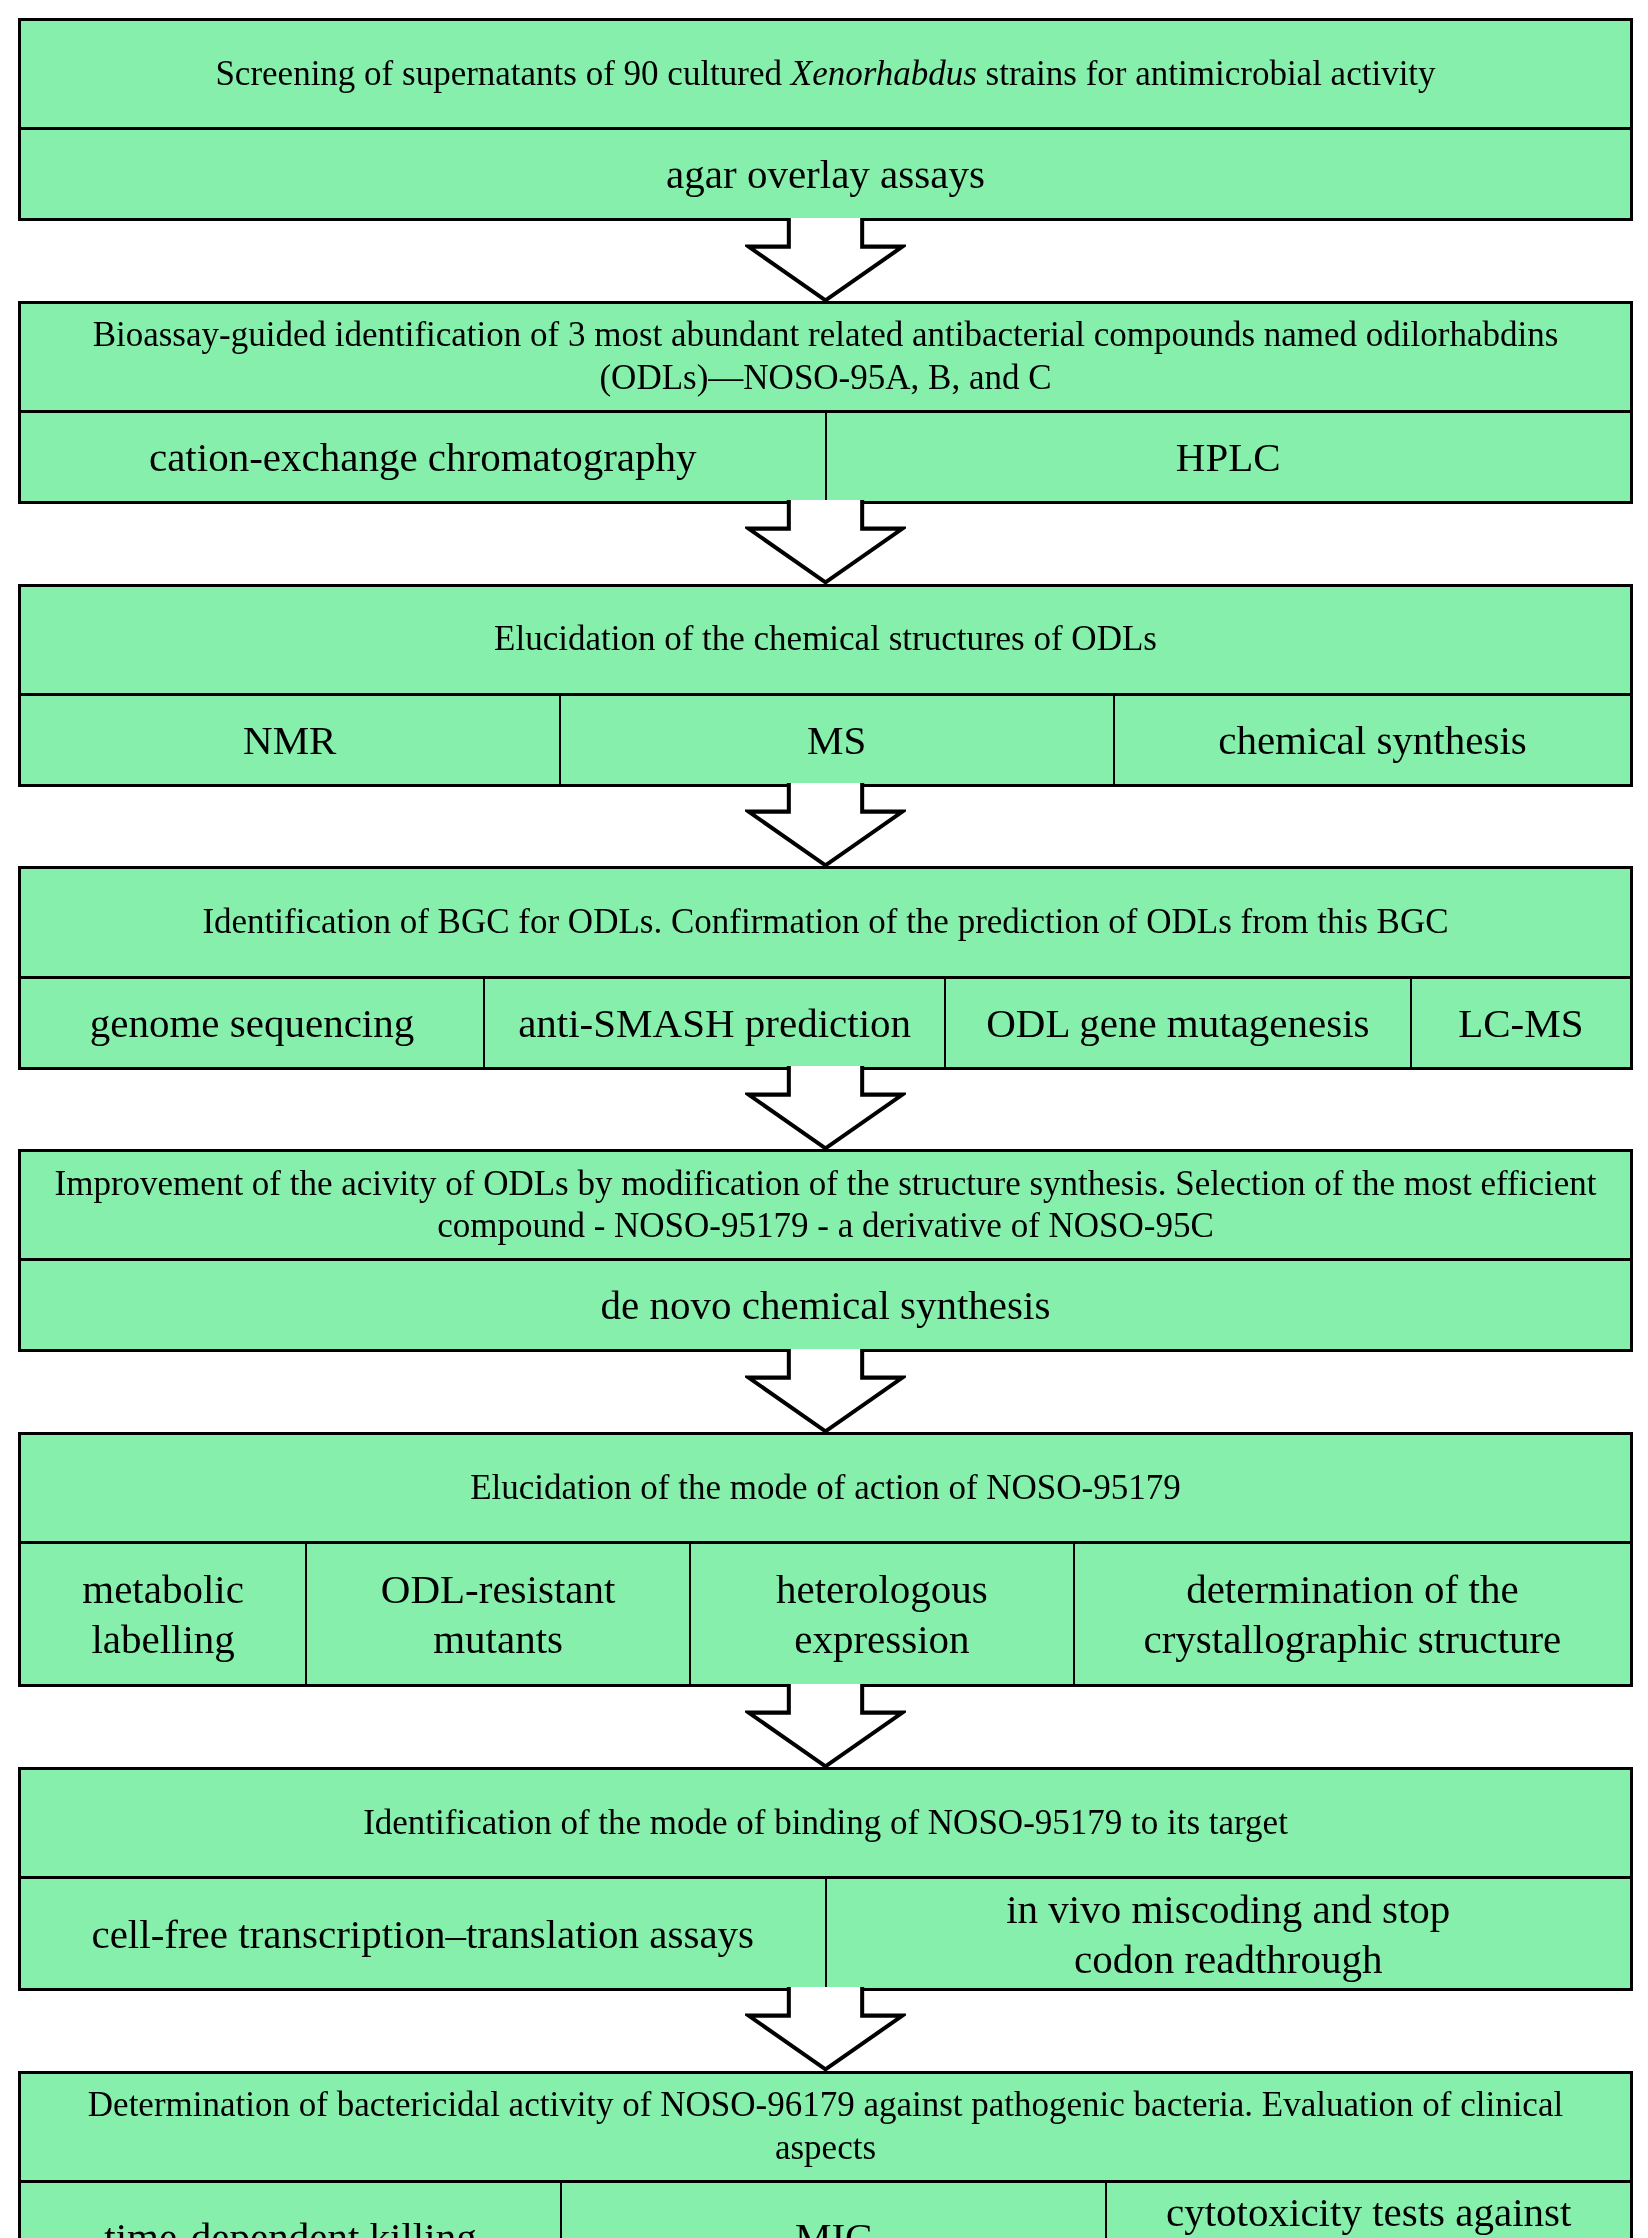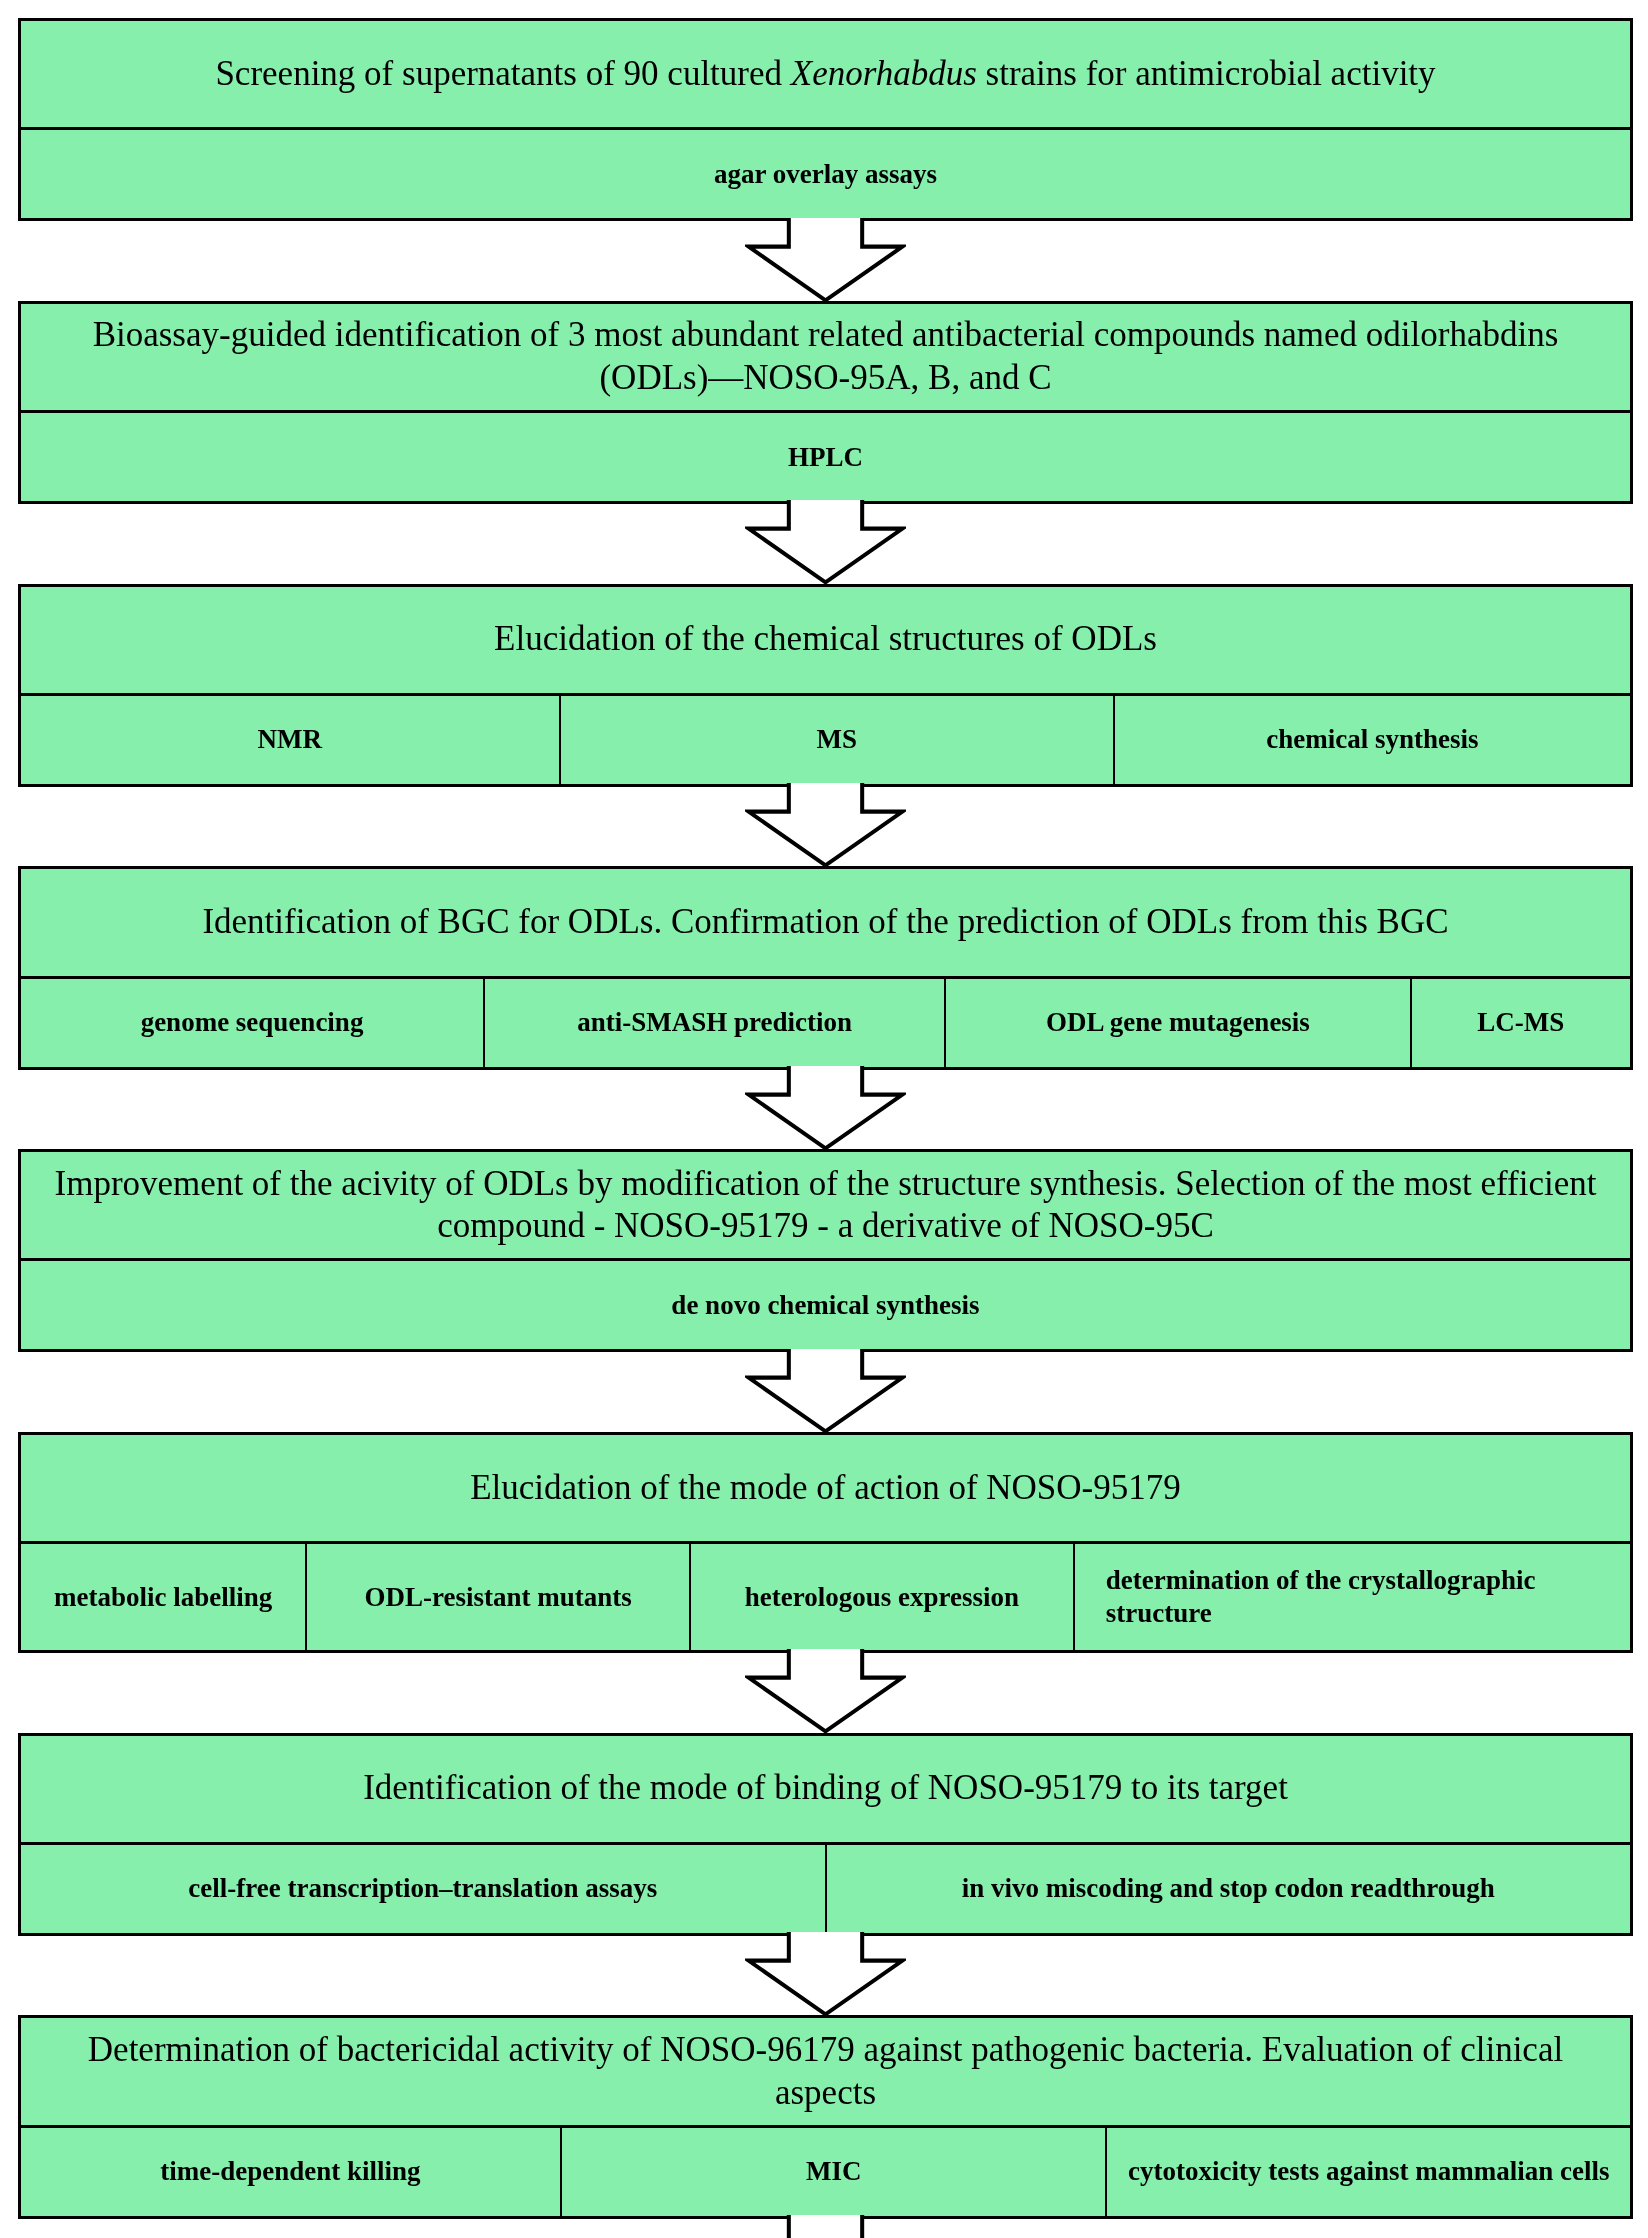--- a/index.html
+++ b/index.html
@@ -31,26 +31,26 @@
     line-height: 1.22;
   }
   .methods {
     display: flex;
     border-top: 3.6px solid #000000;
   }
   .cell {
     display: flex;
     align-items: center;
     justify-content: center;
+    text-align: center;
     min-height: 88px;
     padding: 4.5px 18px;
     box-sizing: border-box;
-    font-size: 27px;
+    font-size: 41px;
     line-height: 1.22;
-    font-weight: bold;
   }
   .cell + .cell {
     border-left: 2.7px solid #000000;
   }
   .methods--pad .cell {
     padding: 20px 31px;
   }
   .italic { font-style: italic; }
   .mw1200 { display: inline-block; max-width: 537px; }
   .arrow {
@@ -78,20 +78,21 @@
 
   <svg class="arrow" width="161" height="85" viewBox="0 0 360 190">
     <path d="M98,0 L98,64 L8,64 L180,184 L352,64 L262,64 L262,0" fill="#ffffff" stroke="#000000" stroke-width="9"></path>
   </svg>
 
   <div class="box">
     <div class="head">
       <div>Bioassay-guided identification of 3 most abundant related antibacterial compounds named odilorhabdins (ODLs)—NOSO-95A, B, and C</div>
     </div>
     <div class="methods">
+      <div class="cell" style="flex:50">cation-exchange chromatography</div>
       <div class="cell" style="flex:50">HPLC</div>
     </div>
   </div>
 
   <svg class="arrow" width="161" height="85" viewBox="0 0 360 190">
     <path d="M98,0 L98,64 L8,64 L180,184 L352,64 L262,64 L262,0" fill="#ffffff" stroke="#000000" stroke-width="9"></path>
   </svg>
 
   <div class="box">
     <div class="head">

